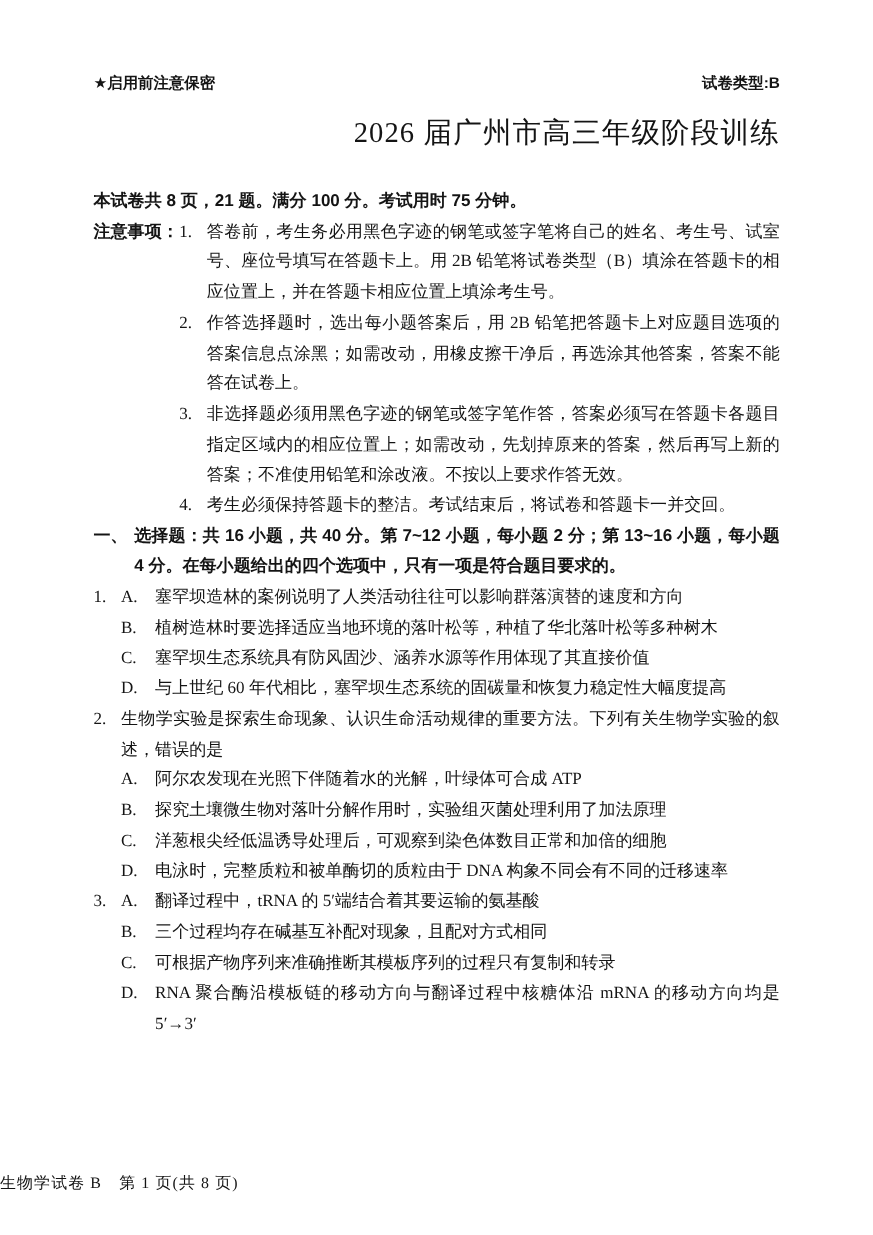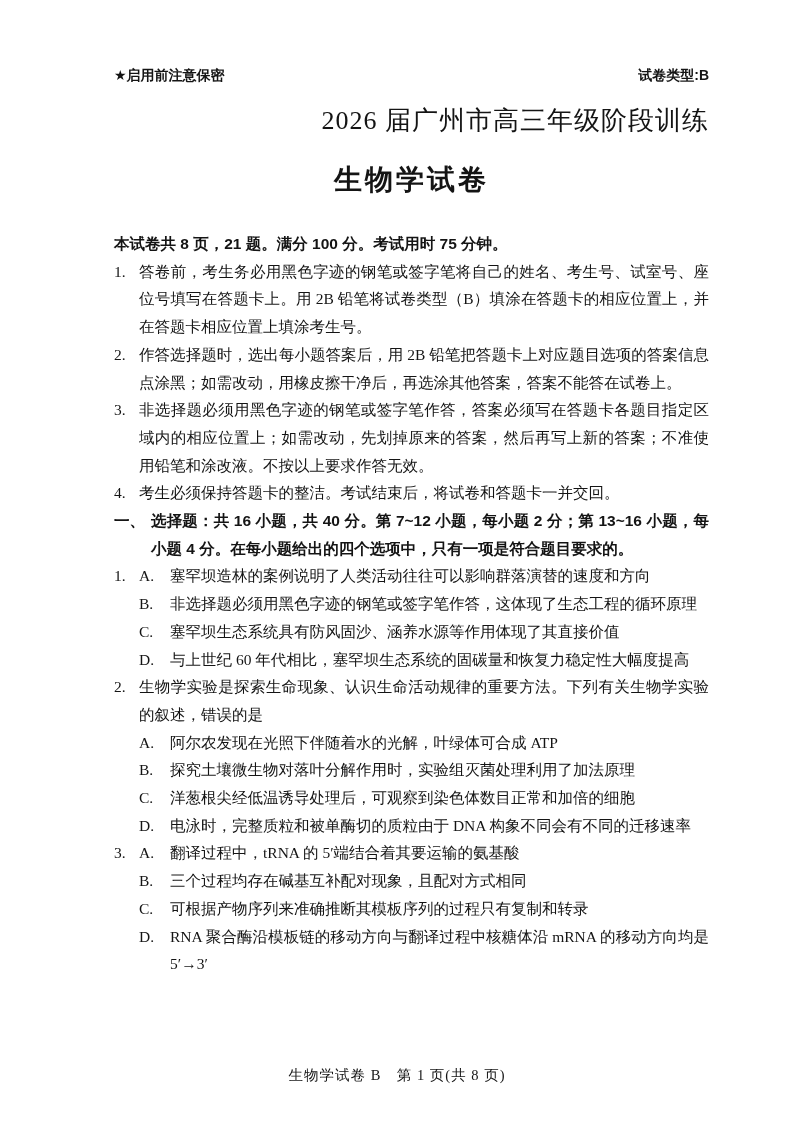--- a/index.html
+++ b/index.html
@@ -2,21 +2,21 @@
 <html><head>
 <meta charset="utf-8">
 <style>
   html,body { margin:0; padding:0; background:#e8e8e8; }
   .page {
     position:relative;
     width:794px; height:1123px;
     margin:0 auto;
     background:#ffffff;
     box-sizing:border-box;
-    padding:67px 85px 0 114px;
+    padding:67px 85px 0 85px;
     font-family:"Liberation Serif","DejaVu Serif",serif;
     font-size:15.5px;
     color:#141414;
     overflow:hidden;
   }
   .hei { font-family:"Liberation Sans","DejaVu Sans",sans-serif; font-weight:bold; }
 
   .header-row {
     display:flex; justify-content:space-between; align-items:baseline;
     font-size:14px;
@@ -55,43 +55,42 @@
   .q-num { flex:none; width:25px; }
   .q-body { flex:1; }
   .q-stem { text-align:justify; }
   .option { display:flex; }
   .opt-label { flex:none; width:31px; }
   .opt-text { flex:1; text-align:justify; }
 
   .footer {
     position:absolute;
     left:0; right:0; bottom:38px;
-    text-align:center;
     font-size:14.5px;
     letter-spacing:1px;
   }
 </style>
 </head>
 <body>
 
 <div class="page">
 
   <div class="header-row">
     <span class="hei">★启用前注意保密</span>
     <span class="hei">试卷类型:B</span>
   </div>
 
   <h1 class="title">2026 届广州市高三年级阶段训练</h1>
-  <h2 class="subtitle hei">生物学试卷</h2>
 
   <div class="body-block">
 
     <p class="intro hei">本试卷共 8 页，21 题。满分 100 分。考试用时 75 分钟。</p>
 
     <div class="notes">
+      <span class="notes-label hei">注意事项：</span>
       <div class="notes-list">
         <div class="note-item">
           <span class="note-num">1.</span>
           <span class="note-text">答卷前，考生务必用黑色字迹的钢笔或签字笔将自己的姓名、考生号、试室号、座位号填写在答题卡上。用 2B 铅笔将试卷类型（B）填涂在答题卡的相应位置上，并在答题卡相应位置上填涂考生号。</span>
         </div>
         <div class="note-item">
           <span class="note-num">2.</span>
           <span class="note-text">作答选择题时，选出每小题答案后，用 2B 铅笔把答题卡上对应题目选项的答案信息点涂黑；如需改动，用橡皮擦干净后，再选涂其他答案，答案不能答在试卷上。</span>
         </div>
         <div class="note-item">
@@ -112,21 +111,21 @@
 
     <div class="question">
       <span class="q-num">1.</span>
       <div class="q-body">
         <div class="option">
           <span class="opt-label">A.</span>
           <span class="opt-text">塞罕坝造林的案例说明了人类活动往往可以影响群落演替的速度和方向</span>
         </div>
         <div class="option">
           <span class="opt-label">B.</span>
-          <span class="opt-text">非选择题必须用黑色字迹的钢笔或签字笔作答，这体现了生态工程的循环原理</span>
+          <span class="opt-text">植树造林时要选择适应当地环境的落叶松等，种植了华北落叶松等多种树木</span>
         </div>
         <div class="option">
           <span class="opt-label">C.</span>
           <span class="opt-text">塞罕坝生态系统具有防风固沙、涵养水源等作用体现了其直接价值</span>
         </div>
         <div class="option">
           <span class="opt-label">D.</span>
           <span class="opt-text">与上世纪 60 年代相比，塞罕坝生态系统的固碳量和恢复力稳定性大幅度提高</span>
         </div>
       </div>

